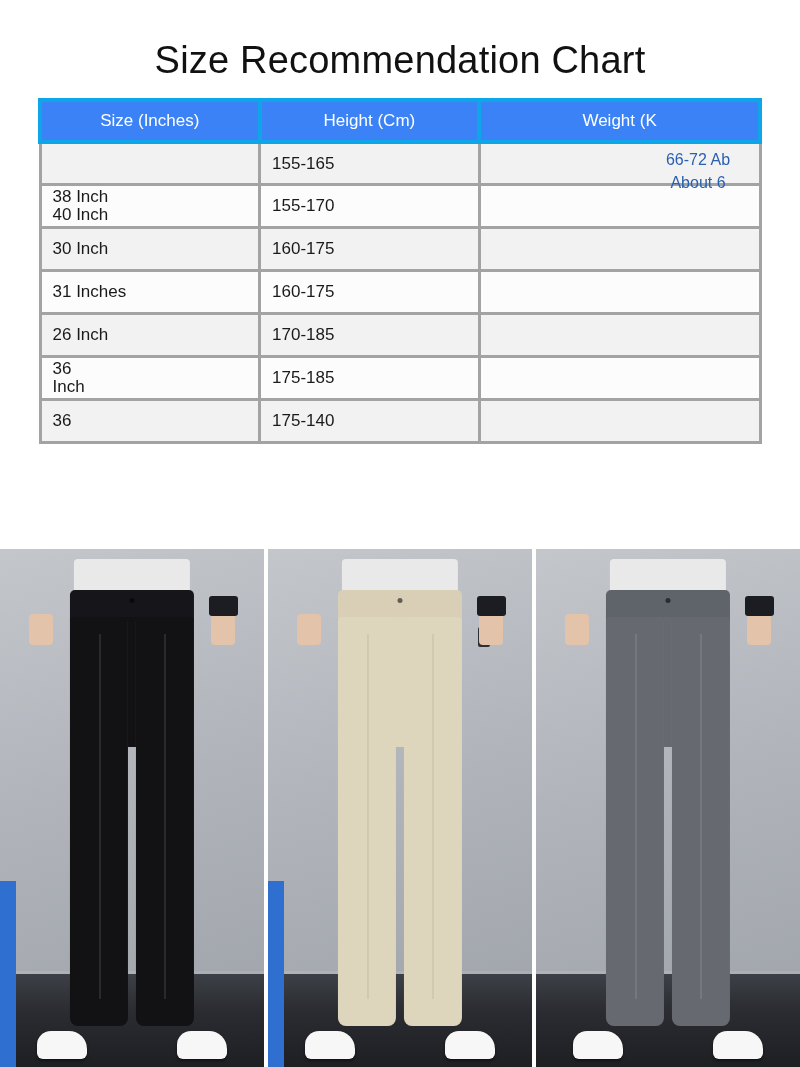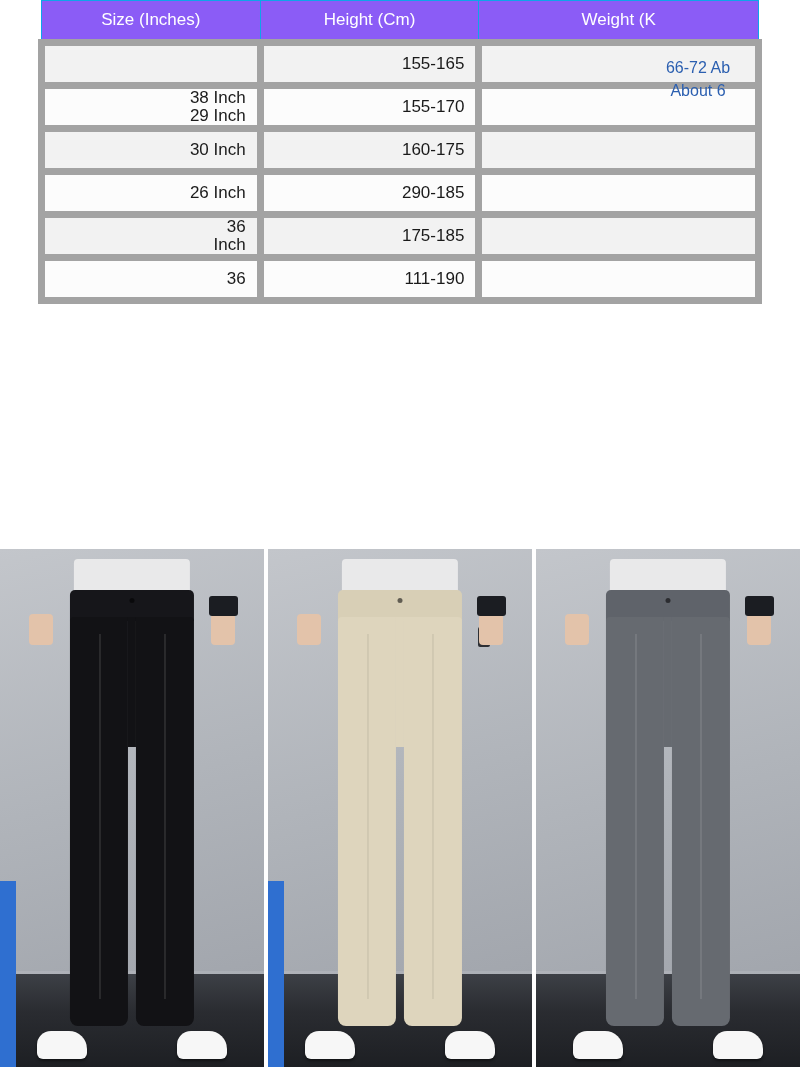--- a/index.html
+++ b/index.html
@@ -35,37 +35,37 @@
     margin: 0 38px 0 38px;
     overflow: hidden;
     height: 440px;
   }
   table.size-chart {
     border-collapse: collapse;
     width: 100%;
     table-layout: fixed;
   }
   table.size-chart th {
-    background: #8b5cf6;
+    background: #3b82f6;
     color: #ffffff;
     font-size: 17px;
     font-weight: 400;
     height: 42px;
     text-align: center;
-    border: 1px solid #0ea5e9;
+    border: 4px solid #0ea5e9;
     padding: 0 4px;
     white-space: nowrap;
   }
   table.size-chart th.col-weight {
     position: relative;
   }
   table.size-chart td {
-    border: 7px solid #a3a3a3;
+    border: 3px solid #a3a3a3;
     height: 43px;
-    text-align: right;
+    text-align: left;
     vertical-align: middle;
     font-size: 17px;
     color: #1a1a1a;
     padding: 0 11px;
   }
   table.size-chart tr:nth-child(odd) td { background: #f2f2f2; }
   table.size-chart tr:nth-child(even) td { background: #fcfcfc; }
 
   .col-size { width: 30.5%; }
   .col-height { width: 30.5%; }
@@ -80,21 +80,21 @@
   }
   td.weight-cell {
     font-size: 16px;
     color: #2b5fb0;
   }
 
   
   .weight-overflow {
     position: absolute;
     right: -26px;
-    top: 56px;
+    top: 50px;
     width: 180px;
     text-align: center;
     color: #2b5fb0;
     font-size: 16px;
     line-height: 1.45;
     pointer-events: none;
   }
   .weight-overflow div { white-space: nowrap; }
 
   
@@ -193,65 +193,71 @@
   .labeltag {
     position:absolute; width:12px; height:20px; background:#2d2f34;
     right:16%; top:15%; border-radius:2px;
   }
 </style>
 </head>
 <body>
 
 <div class="page">
 
+  <div class="title">Size Recommendation Chart</div>
 
   <div class="table-wrap">
     <table class="size-chart">
       <thead>
         <tr>
           <th class="col-size">Size (Inches)</th>
           <th class="col-height">Height (Cm)</th>
           <th class="col-weight">Weight (K</th>
         </tr>
       </thead>
       <tbody>
         <tr>
           <td class="size-cell"></td>
           <td class="height-cell">155-165</td>
           <td class="weight-cell"></td>
         </tr>
         <tr>
           <td class="size-cell">
               <div>38 Inch</div>
-              <div>29 Inch</div>
+              <div>40 Inch</div>
             </td>
           <td class="height-cell">155-170</td>
           <td class="weight-cell"></td>
         </tr>
         <tr>
           <td class="size-cell">30 Inch</td>
           <td class="height-cell">160-175</td>
           <td class="weight-cell"></td>
         </tr>
         <tr>
+          <td class="size-cell">31 Inches</td>
+          <td class="height-cell">160-175</td>
+          <td class="weight-cell"></td>
+        </tr>
+        <tr>
           <td class="size-cell">26 Inch</td>
-          <td class="height-cell">290-185</td>
+          <td class="height-cell">170-185</td>
           <td class="weight-cell"></td>
         </tr>
         <tr>
           <td class="size-cell">
               <div>36</div>
               <div>Inch</div>
             </td>
           <td class="height-cell">175-185</td>
           <td class="weight-cell"></td>
         </tr>
         <tr>
           <td class="size-cell">36</td>
-          <td class="height-cell">111-190</td>
+          <td class="height-cell">175-140</td>
           <td class="weight-cell"></td>
         </tr>
       </tbody>
     </table>
 
     <div class="weight-overflow">
       <div>66-72 Ab</div>
       <div>About 6</div>
     </div>
   </div>

